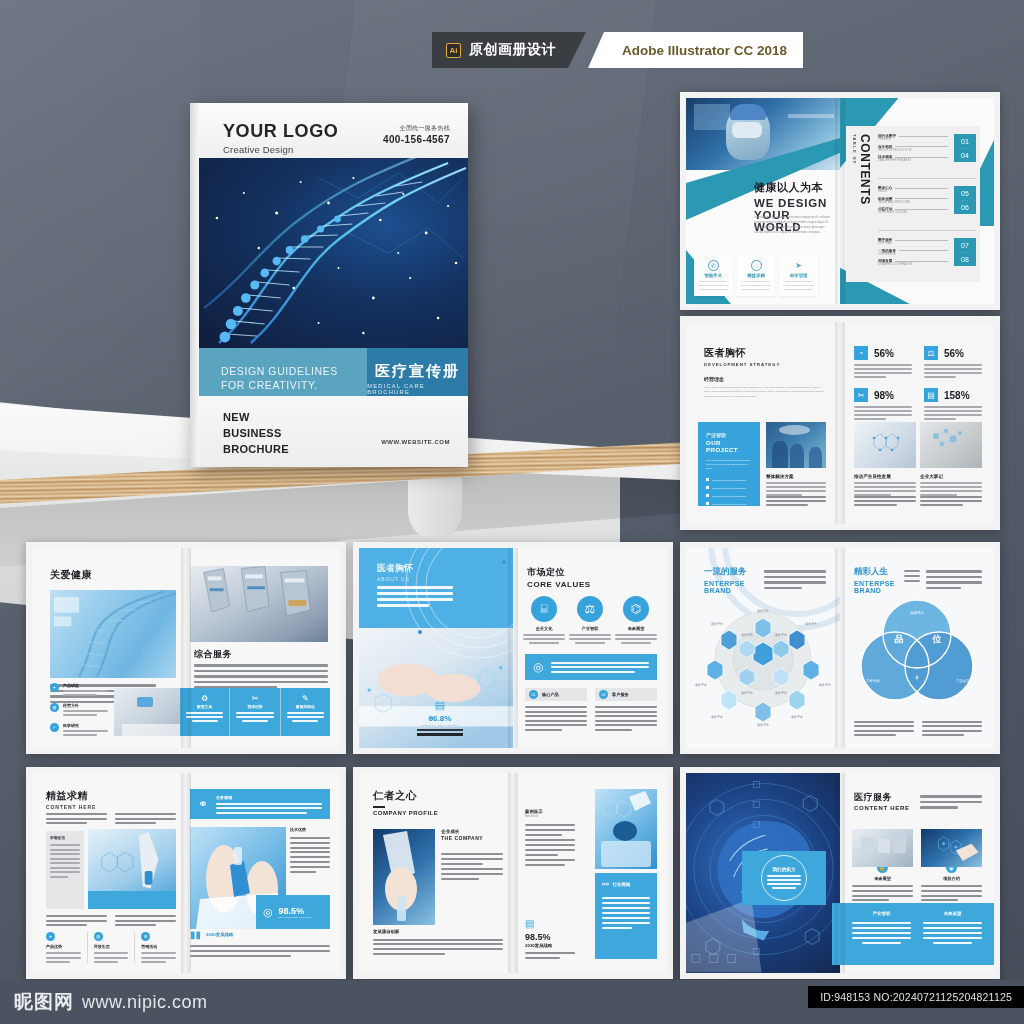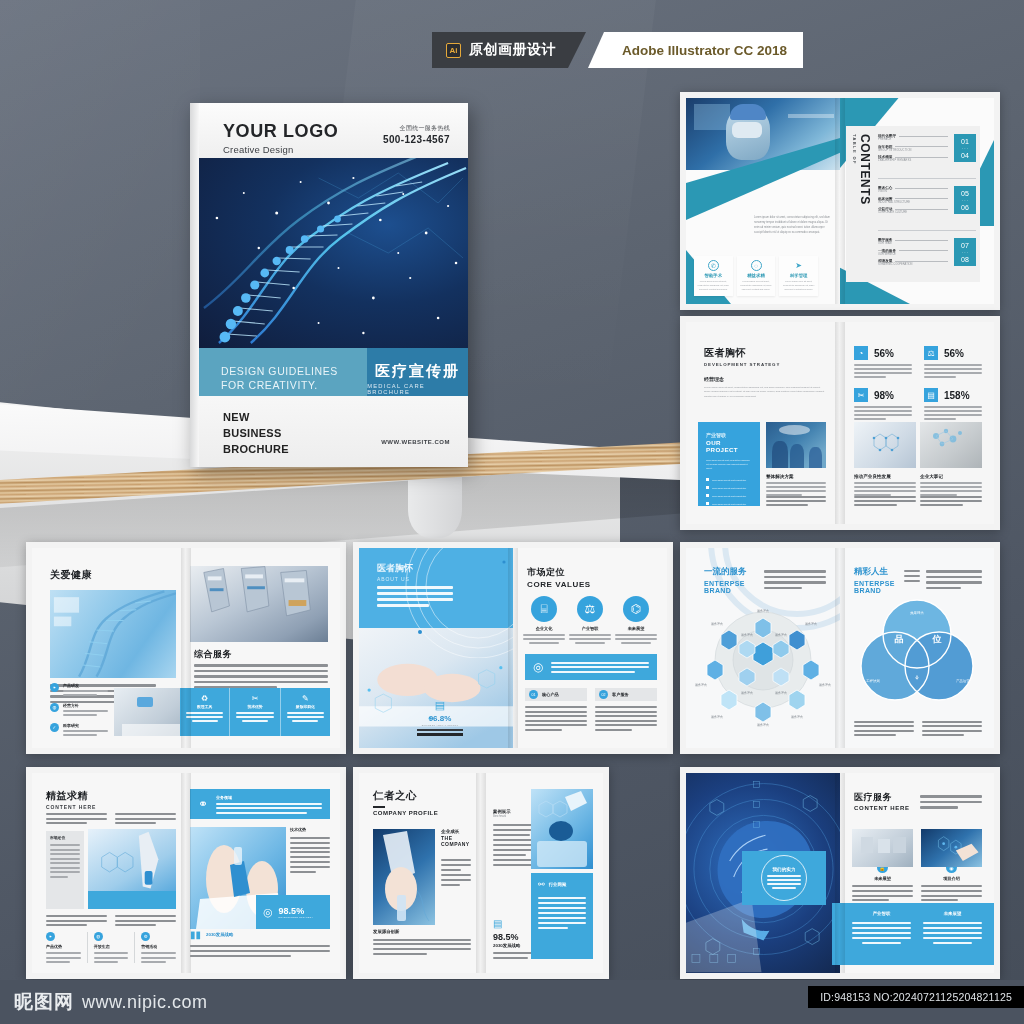--- a/index.html
+++ b/index.html
@@ -142,21 +142,21 @@
 </div>
 
 <div id="cover">
   <div class="c-head">
     <div class="logo">
       <div class="l1">YOUR LOGO</div>
       <div class="l2">Creative Design</div>
     </div>
     <div class="hot">
       <div class="h1">全国统一服务热线</div>
-      <div class="h2">500-123-4567</div>
+      <div class="h2">400-156-4567</div>
     </div>
   </div>
 
   <div class="hero">
     <svg class="dna" viewBox="0 0 270 190" preserveAspectRatio="none">
       <defs>
         <linearGradient id="gx" x1="0" y1="1" x2="1" y2="0">
           <stop offset="0" stop-color="#2f7fd8"></stop>
             <stop offset="0.5" stop-color="#56c8f0"></stop>
             <stop offset="1" stop-color="#9fe6ff"></stop>
@@ -255,20 +255,25 @@
         <div style="position:absolute;left:8px;top:6px;width:36px;height:26px;background:rgba(160,210,240,.35);"></div>
         <div style="position:absolute;left:40px;top:10px;width:44px;height:52px;border-radius:40% 40% 35% 35%;background:linear-gradient(160deg,#bfd9ea,#7fa8c4);"></div>
         <div style="position:absolute;left:44px;top:6px;width:36px;height:16px;border-radius:18px 18px 4px 4px;background:#4f86c6;"></div>
         <div style="position:absolute;left:46px;top:24px;width:30px;height:16px;border-radius:6px;background:#dfeaf2;"></div>
         <div style="position:absolute;right:6px;top:16px;width:46px;height:4px;background:rgba(255,255,255,.35);"></div>
       </div>
       <div style="position:absolute;left:0;top:40px;width:100%;height:82px;background:#2b98b4;
         clip-path:polygon(0 55%,100% 0,100% 18%,0 100%);"></div>
       <div style="position:absolute;left:-10px;bottom:-6px;width:60px;height:72px;background:#2b98b4;
         clip-path:polygon(0 0,100% 100%,0 100%);"></div>
+      <div style="position:absolute;left:68px;top:82px;">
+        <div class="ttl-cn" style="font-size:11px;">健康以人为本</div>
+        <div class="ttl-en" style="font-size:11.5px;margin-top:2px;">WE DESIGN</div>
+        <div class="ttl-en" style="font-size:11.5px;">YOUR WORLD</div>
+      </div>
       <div style="position:absolute;left:68px;top:118px;width:78px;font-size:2.6px;color:#8b8f94;line-height:1.9;">Lorem ipsum dolor sit amet, consectetuer adipiscing elit, sed diam nonummy tempor incididunt ut labore et dolore magna aliqua. Ut enim ad minim veniam, quis nostrud exerci tation ullamcorper suscipit lobortis nisl ut aliquip ex ea commodo consequat.</div>
       <div style="position:absolute;left:8px;bottom:8px;right:22px;display:flex;gap:4px;">
         <div style="flex:1;background:#fdfdfd;padding:4px 3px;text-align:center;box-shadow:0 1px 2px rgba(0,0,0,.07);">
           <div class="circ" style="width:11px;height:11px;margin:0 auto 2px;background:none;border:1px solid #3fa6c9;color:#3fa6c9;font-size:6px;">✆</div>
           <div style="font-size:4.4px;font-weight:bold;color:#2b98b4;">智能手术</div>
           <div style="font-size:2.2px;color:#9b9fa4;line-height:1.8;margin-top:2px;">Lorem ipsum dolor sit amet, consectetur adipiscing elit, fusce imperdiet volutpat bus ipsum.</div>
         </div>
         <div style="flex:1;background:#fdfdfd;padding:4px 3px;text-align:center;box-shadow:0 1px 2px rgba(0,0,0,.07);">
           <div class="circ" style="width:11px;height:11px;margin:0 auto 2px;background:none;border:1px solid #3fa6c9;color:#3fa6c9;font-size:6px;">◌</div>
           <div style="font-size:4.4px;font-weight:bold;color:#2b98b4;">精益求精</div>
@@ -1089,21 +1094,21 @@
             <div class="ln d"></div>
             <div class="ln d"></div>
             <div class="ln d" style="width:72%;"></div>
           </div>
       </div>
     </div>
     <div class="spine" style="left:50%;margin-left:-5px;"></div>
   </div>
 </div>
 
-<div class="sheet" style="left:353px;top:767px;width:256px;height:212px;">
+<div class="sheet" style="left:353px;top:767px;width:320px;height:212px;">
   <div class="sheet-inner">
     <div style="position:absolute;left:0;top:0;width:50%;height:100%;background:#f7f7f7;">
       <div style="position:absolute;left:14px;top:16px;">
         <div class="ttl-cn" style="font-size:10.5px;">仁者之心</div>
         <div style="width:12px;height:1.6px;background:#23262a;margin:3px 0 2px;"></div>
         <div style="font-size:6px;font-weight:bold;color:#23262a;letter-spacing:.5px;">COMPANY PROFILE</div>
       </div>
       <div class="imgbox ph-tech" style="position:absolute;left:14px;top:56px;width:62px;height:96px;">
         <svg viewBox="0 0 62 96" style="width:100%;height:100%;">
           <g fill="#e8f0f7" opacity="0.9">

